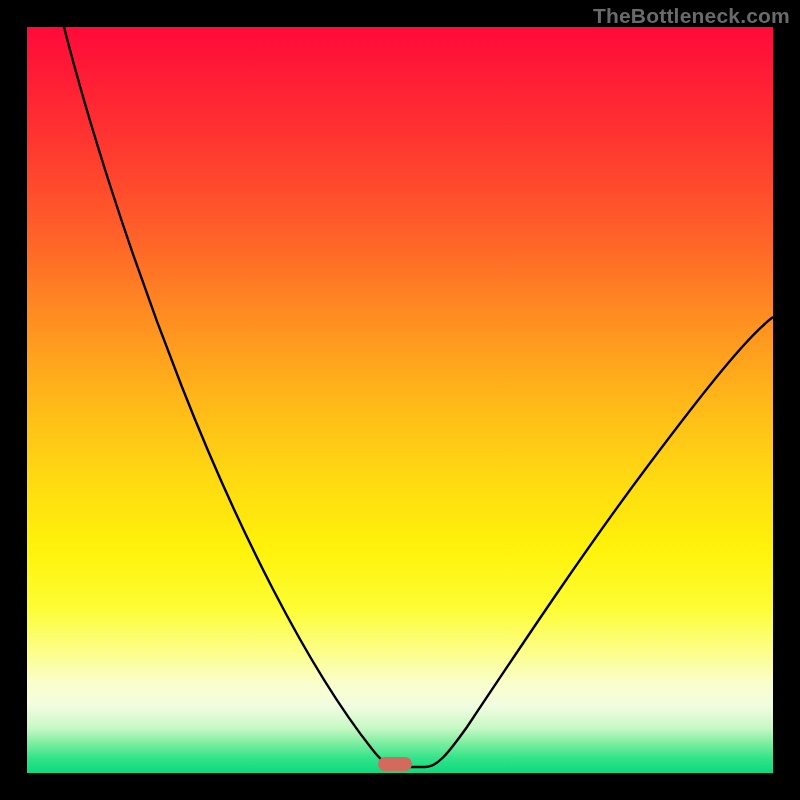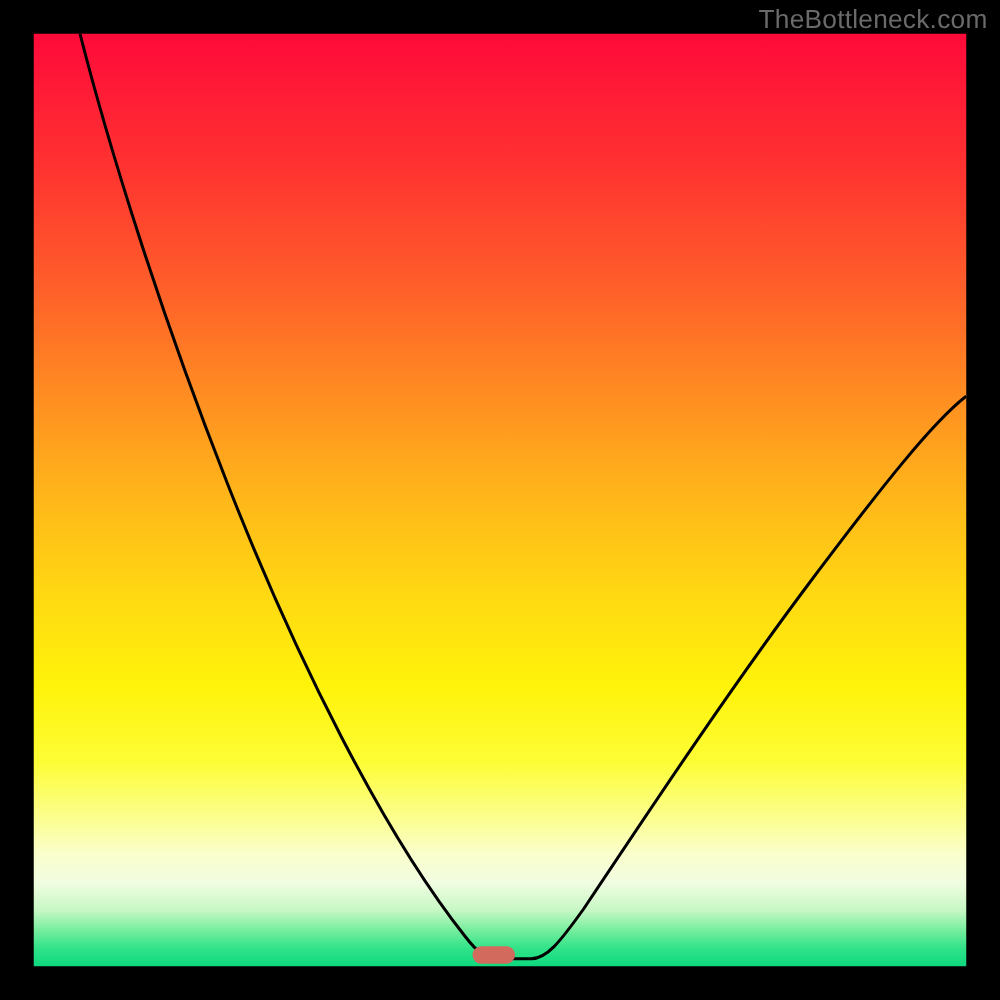--- a/index.html
+++ b/index.html
@@ -42,21 +42,21 @@
       #33e38a 98%,
       #0dd97d 100%
     );
   }
   .watermark {
     position: absolute;
     top: 4px;
     right: 10px;
     color: #6a6a6a;
     font-size: 21px;
-    font-weight: 400;
+    font-weight: 700;
     letter-spacing: 0.2px;
   }
   svg.curve {
     position: absolute;
     left: 0;
     top: 0;
     width: 746px;
     height: 746px;
   }
   .optimal-marker {

